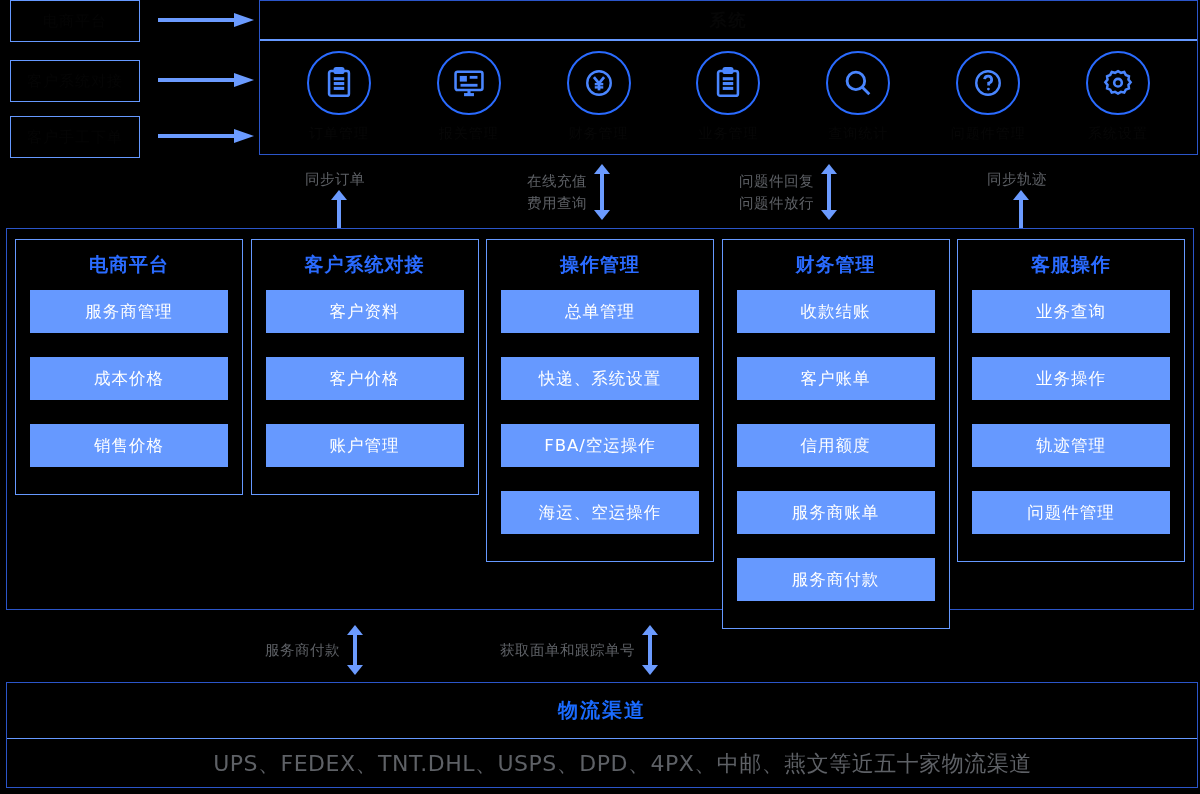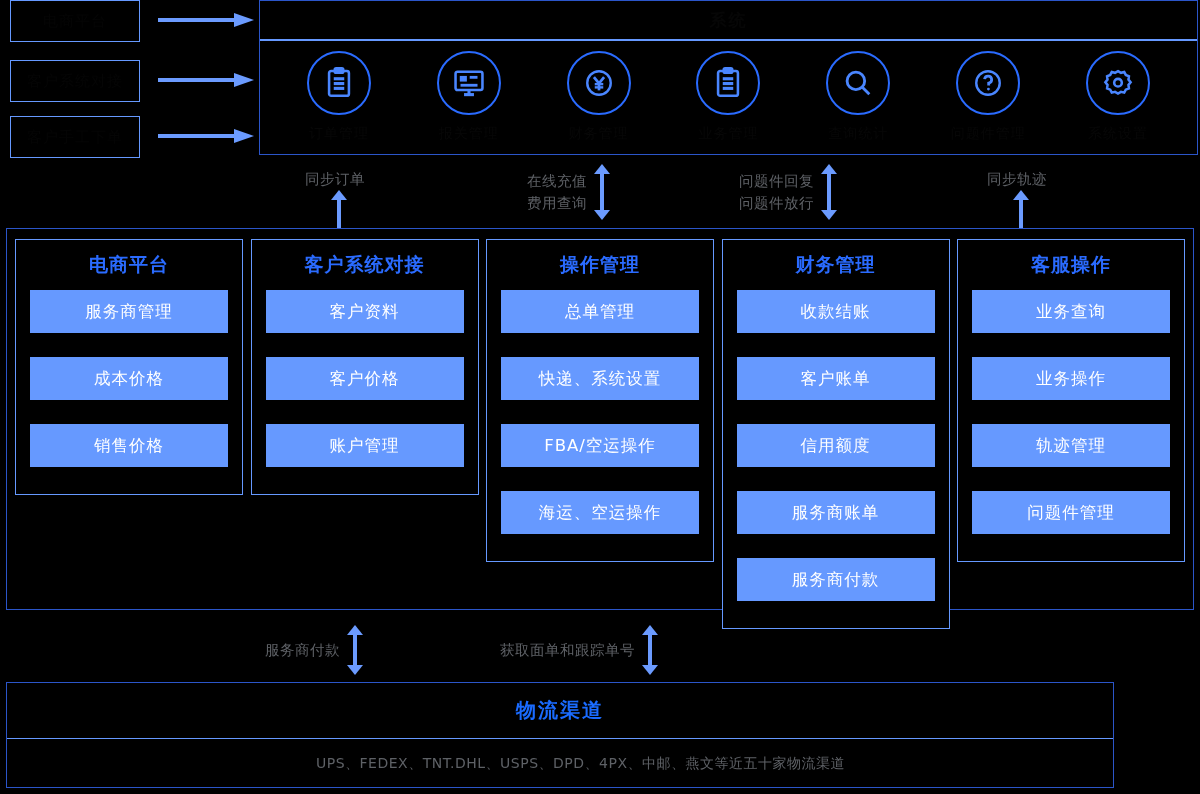--- a/index.html
+++ b/index.html
@@ -101,30 +101,30 @@
   }
   .pill{
     height:43px;margin-bottom:24px;background:#6699ff;
     display:flex;align-items:center;justify-content:center;
     font-size:16.5px;color:#ffffff;letter-spacing:1px;white-space:nowrap;
   }
   .pill:last-child{margin-bottom:13px;text-align:center;}
 
   
   .bottom-panel{
-    position:absolute;left:6px;top:682px;width:1108px;height:106px;
+    position:absolute;left:6px;top:682px;width:1192px;height:106px;
     border:1.5px solid #2b55c9;background:#000;box-sizing:border-box;
   }
   .bottom-title-bar{
     height:55px;display:flex;align-items:center;justify-content:center;
     border-bottom:1.5px solid #6699ff;
   }
   .bottom-title{font-size:20px;font-weight:bold;color:#1a6bff;letter-spacing:2px;}
   .bottom-sub-bar{height:49px;display:flex;align-items:center;justify-content:center;}
-  .bottom-sub{font-size:14px;color:#5e6166;letter-spacing:.5px;white-space:nowrap;margin-left:41px;}
+  .bottom-sub{font-size:22px;color:#5e6166;letter-spacing:.5px;white-space:nowrap;margin-left:41px;}
 </style>
 </head>
 <body>
 
 <div class="stage">
 
   <div class="src-box" id="src0">
     <span class="lbl">电商平台</span>
   </div>
   <div class="src-box" id="src1">

